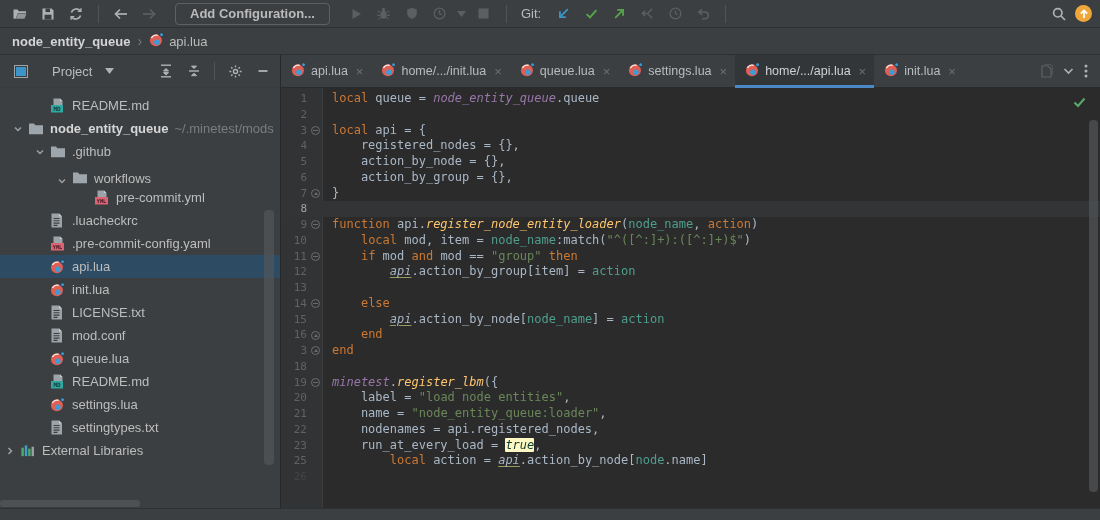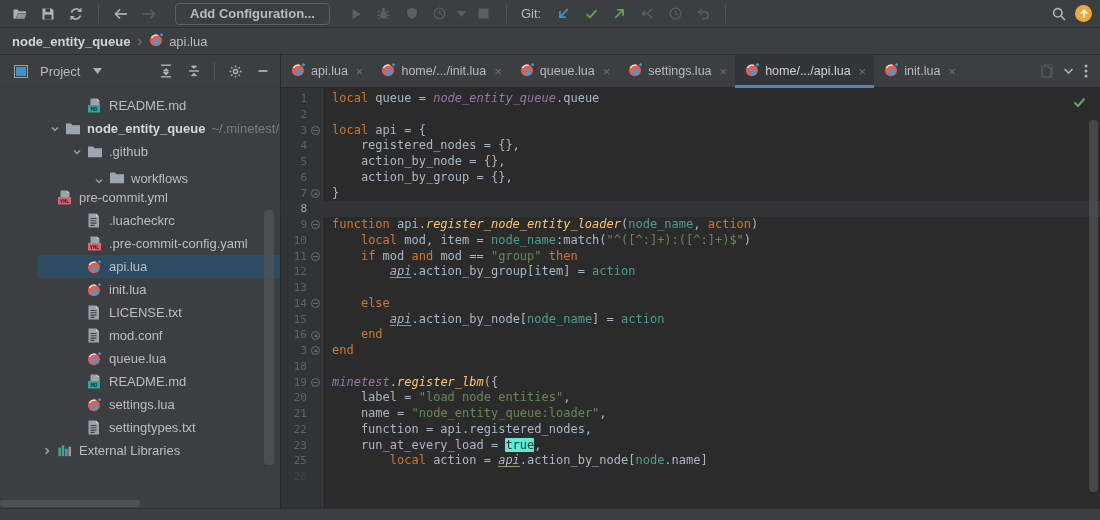--- a/index.html
+++ b/index.html
@@ -27,25 +27,25 @@
                  border-bottom:1px solid #2E3133; font-size:13px; }
   .bc-project { font-weight:bold; color:#D4D4D6; }
   .bc-sep { color:#787B7D; font-size:14px; margin:0 1px; }
   .bc-file { color:#BBBBBB; display:flex; align-items:center; gap:5px; }
 
   
   .main { position:absolute; top:55px; left:0; right:0; bottom:12px; display:flex; }
   .left-panel { width:280px; position:relative; background:#3C3F41; flex:0 0 auto; }
   .panel-header { height:33px; display:flex; align-items:center; padding:0 6px 0 10px; gap:6px;
                   border-bottom:1px solid #393C3E; }
-  .panel-title { font-size:13px; color:#BBBBBB; margin-left:2px;text-align:right; }
+  .panel-title { font-size:13px; color:#BBBBBB; margin-left:14px;text-align:right; }
   .ph-ico { width:22px; height:22px; display:flex; align-items:center; justify-content:center; color:#AFB1B3; }
   .ph-spacer { flex:1; }
 
-  .tree { position:absolute; top:33px; left:0; right:0; bottom:0; overflow:hidden; padding-top:6px;margin-left:37px; }
+  .tree { position:absolute; top:33px; left:0; right:0; bottom:0; overflow:hidden; padding-top:6px; }
   .tree-row { height:23px; display:flex; align-items:center; font-size:13px; color:#BDBDBD; white-space:nowrap; }
   .tree-row.selected { background:#2D4B63; }
   .tree-row .chev { width:20px; display:flex; align-items:center; justify-content:center; color:#9DA0A2; flex:0 0 auto; }
   .tree-row .t-ico { width:18px; height:16px; display:flex; align-items:center; flex:0 0 auto; }
   .tree-row .t-label { margin-left:4px; }
   .tree-row .t-label.bold { font-weight:bold; color:#D6D6D6; }
   .tree-row .t-hint { color:#7A7D7F; margin-left:6px; }
 
   .v-scroll { position:absolute; background:#55585A; opacity:.65; border-radius:4px; }
   .panel-vscroll { width:10px; right:6px; top:155px; height:255px; }
@@ -80,21 +80,21 @@
                      border-right:2.5px solid transparent; border-bottom:3px solid #6A6D6F; }
   .ct { padding-left:8px; }
 
   .kw  { color:#CC7832; }
   .pl  { color:#A9B7C6; }
   .str { color:#6A8759; }
   .fn  { color:#FFC66D; font-style:italic; }
   .glob{ color:#9876AA; font-style:italic; }
   .par { color:#4F9E8D; }
   .api { color:#A9B7C6; font-style:italic; text-decoration:underline; text-decoration-color:#9A9A60; text-underline-offset:2px; }
-  .tru { background:#5eead4; color:#0E3B35; border-radius:1px; }
+  .tru { background:#fef9c3; color:#0E3B35; border-radius:1px;font-style:italic; }
 
   .insp-ok { position:absolute; top:6px; right:14px; color:#59A869; }
   .editor-vscroll { width:9px; right:2px; top:32px; height:372px; }
 
   
   .status { position:absolute; left:0; right:0; bottom:0; height:12px; background:#3C3F41; border-top:1px solid #2E3133; }
 </style>
 </head>
 <body>
 
@@ -328,21 +328,21 @@
                 <path d="M2 3.5 5 6.5 8 3.5"></path>
               </svg>
             </span>
             <span class="t-ico">
               <svg width="16" height="14" viewBox="0 0 16 14">
                 <path d="M1 1.5h5l1.4 1.8H15v9H1z" fill="#9EA6AD"></path>
               </svg>
             </span>
             <span class="t-label">workflows</span>
           </div>
-          <div class="tree-row" style="">
+          <div class="tree-row" style="padding-left: 74px;">
             <span class="chev"></span>
             <span class="t-ico">
               <svg width="16" height="15" viewBox="0 0 16 15">
                 <path d="M3.5 0.5H10l2.5 2.5V8H3.5z" fill="#9CA3A9"></path>
                 <path d="M10 0.5v2.5h2.5z" fill="#C9CED2"></path>
                 <rect x="1" y="7" width="13" height="7.5" fill="#DB6273"></rect>
                 <text x="7.5" y="13" font-family="DejaVu Sans Mono, monospace" font-size="5.2" font-weight="bold" fill="#3B1620" text-anchor="middle">YML</text>
               </svg>
             </span>
             <span class="t-label">pre-commit.yml</span>
@@ -586,21 +586,21 @@
             <div class="cl"><span class="ln">12</span><span class="foldc"></span><span class="ct"><span class="pl">        </span><span class="api">api</span><span class="pl">.action_by_group[item] = </span><span class="par">action</span></span></div>
             <div class="cl"><span class="ln">13</span><span class="foldc"></span><span class="ct"></span></div>
             <div class="cl"><span class="ln">14</span><span class="foldc"><span class="fold-start"></span></span><span class="ct"><span class="pl">    </span><span class="kw">else</span></span></div>
             <div class="cl"><span class="ln">15</span><span class="foldc"></span><span class="ct"><span class="pl">        </span><span class="api">api</span><span class="pl">.action_by_node[</span><span class="par">node_name</span><span class="pl">] = </span><span class="par">action</span></span></div>
             <div class="cl"><span class="ln">16</span><span class="foldc"><span class="fold-end"></span></span><span class="ct"><span class="pl">    </span><span class="kw">end</span></span></div>
             <div class="cl"><span class="ln">3</span><span class="foldc"><span class="fold-end"></span></span><span class="ct"><span class="kw">end</span></span></div>
             <div class="cl"><span class="ln">18</span><span class="foldc"></span><span class="ct"></span></div>
             <div class="cl"><span class="ln">19</span><span class="foldc"><span class="fold-start"></span></span><span class="ct"><span class="glob">minetest</span><span class="pl">.</span><span class="fn">register_lbm</span><span class="pl">({</span></span></div>
             <div class="cl"><span class="ln">20</span><span class="foldc"></span><span class="ct"><span class="pl">    label = </span><span class="str">"load node entities"</span><span class="pl">,</span></span></div>
             <div class="cl"><span class="ln">21</span><span class="foldc"></span><span class="ct"><span class="pl">    name = </span><span class="str">"node_entity_queue:loader"</span><span class="pl">,</span></span></div>
-            <div class="cl"><span class="ln">22</span><span class="foldc"></span><span class="ct"><span class="pl">    function = api.registered_nodes,</span></span></div>
+            <div class="cl"><span class="ln">22</span><span class="foldc"></span><span class="ct"><span class="pl">    nodenames = api.registered_nodes,</span></span></div>
             <div class="cl"><span class="ln">23</span><span class="foldc"></span><span class="ct"><span class="pl">    run_at_every_load = </span><span class="tru">true</span><span class="pl">,</span></span></div>
             <div class="cl"><span class="ln">25</span><span class="foldc"></span><span class="ct"><span class="pl">        </span><span class="kw">local</span><span class="pl"> action = </span><span class="api">api</span><span class="pl">.action_by_node[</span><span class="par">node</span><span class="pl">.name]</span></span></div>
             <div class="cl"><span class="ln" style="opacity: 0.35;">26</span><span class="foldc"></span><span class="ct"></span></div>
           </div>
         <span class="insp-ok">
           <svg width="13" height="11" viewBox="0 0 13 11" fill="none" stroke="currentColor" stroke-width="2.1">
               <path d="M1.5 5.5 5 9 11.5 1.5"></path>
             </svg>
         </span>
         <div class="v-scroll editor-vscroll"></div>

